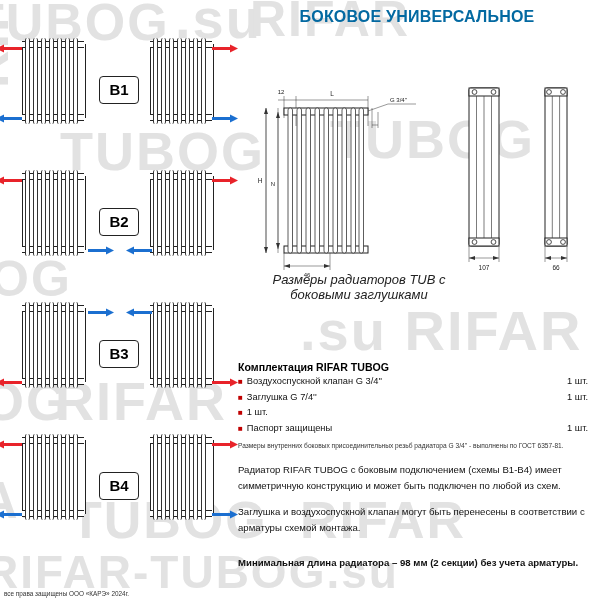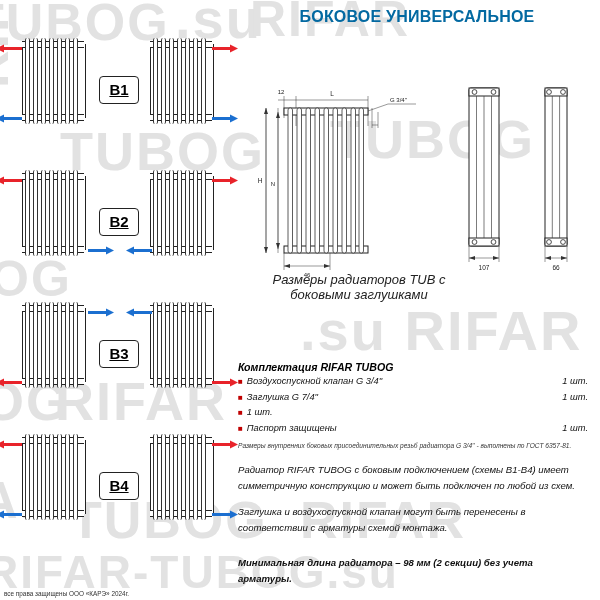--- a/index.html
+++ b/index.html
@@ -108,21 +108,20 @@
     width: 38px;
     height: 26px;
     border: 1.5px solid #222;
     border-radius: 4px;
     font-size: 15px;
     font-weight: bold;
     text-align: center;
     line-height: 25px;
     background: #fff;
     color: #000;
-    text-decoration: underline;
   }
 
   .arrow {
     position: absolute;
     height: 9px;
     width: 26px;
   }
   .arrow svg { display: block; }
 
   
@@ -156,21 +155,20 @@
     z-index: 2;
   }
 
   
   .textblock {
     position: absolute;
     left: 238px;
     top: 360px;
     width: 350px;
     z-index: 2;
-    font-style: italic;
   }
   .t-head1 {
     font-size: 10.6px;
     font-weight: bold;
     color: #000;
     line-height: 14px;
   }
   .t-head2 {
     font-size: 10.6px;
     font-weight: bold;

